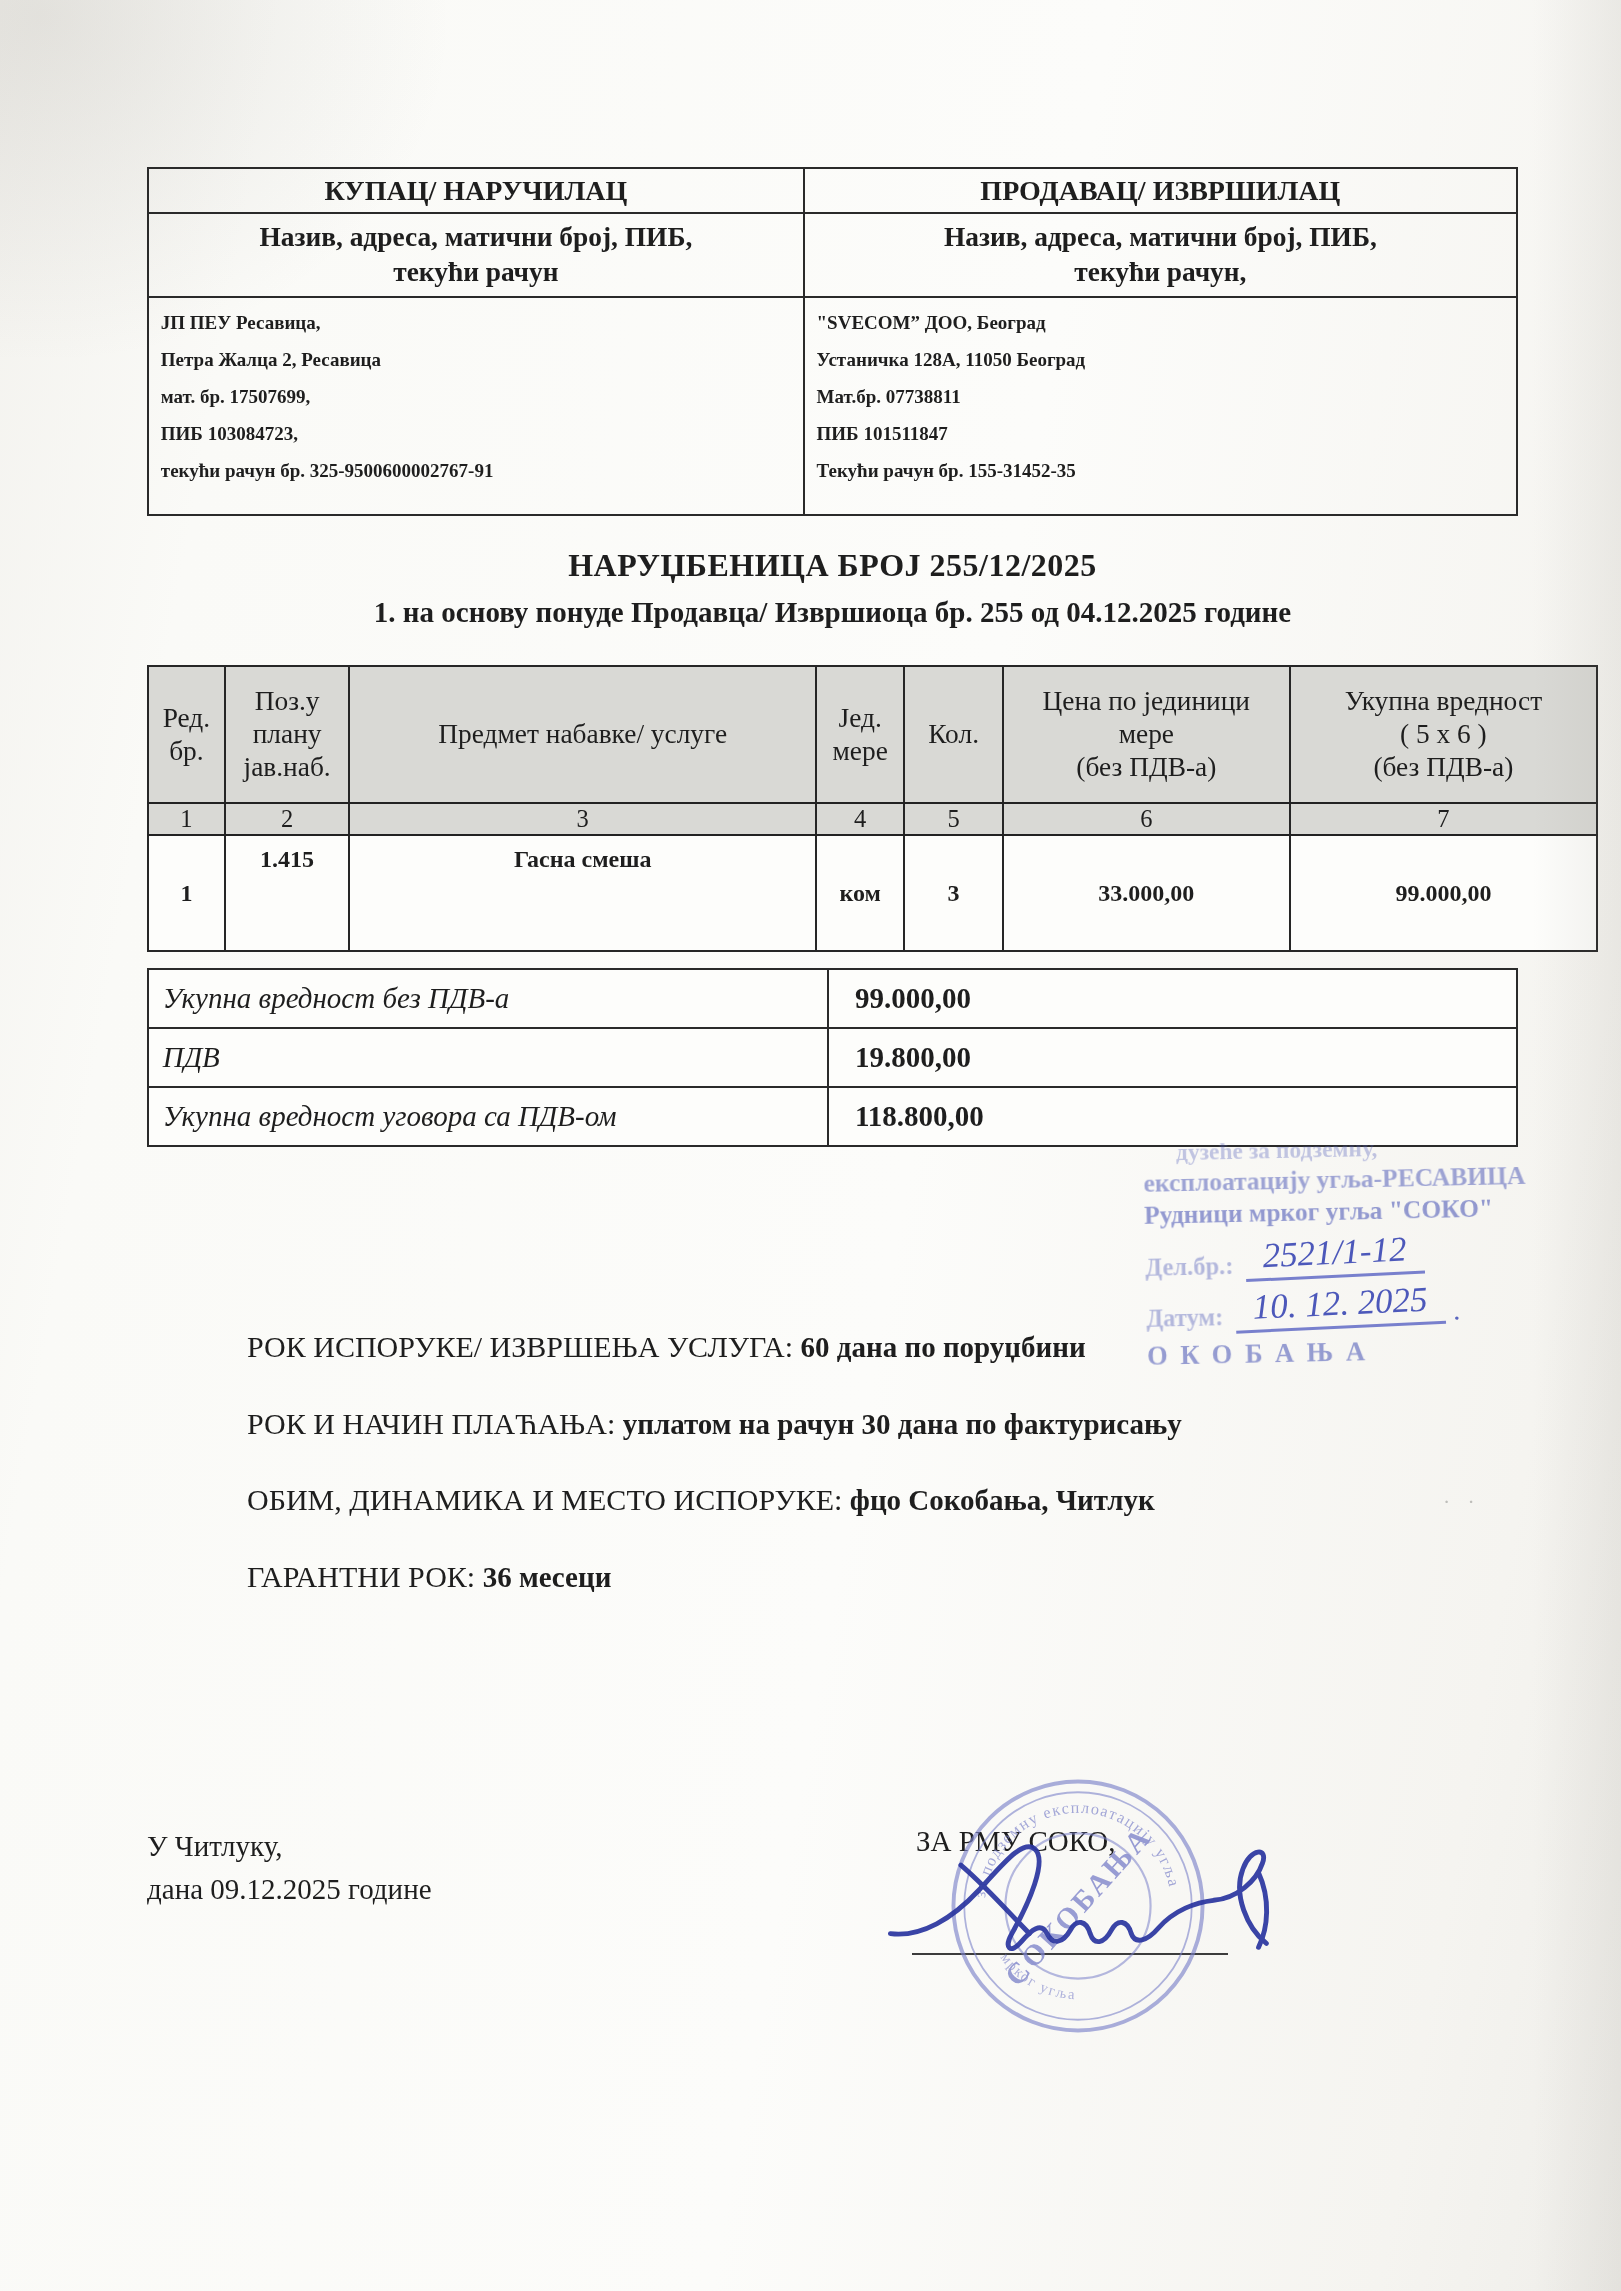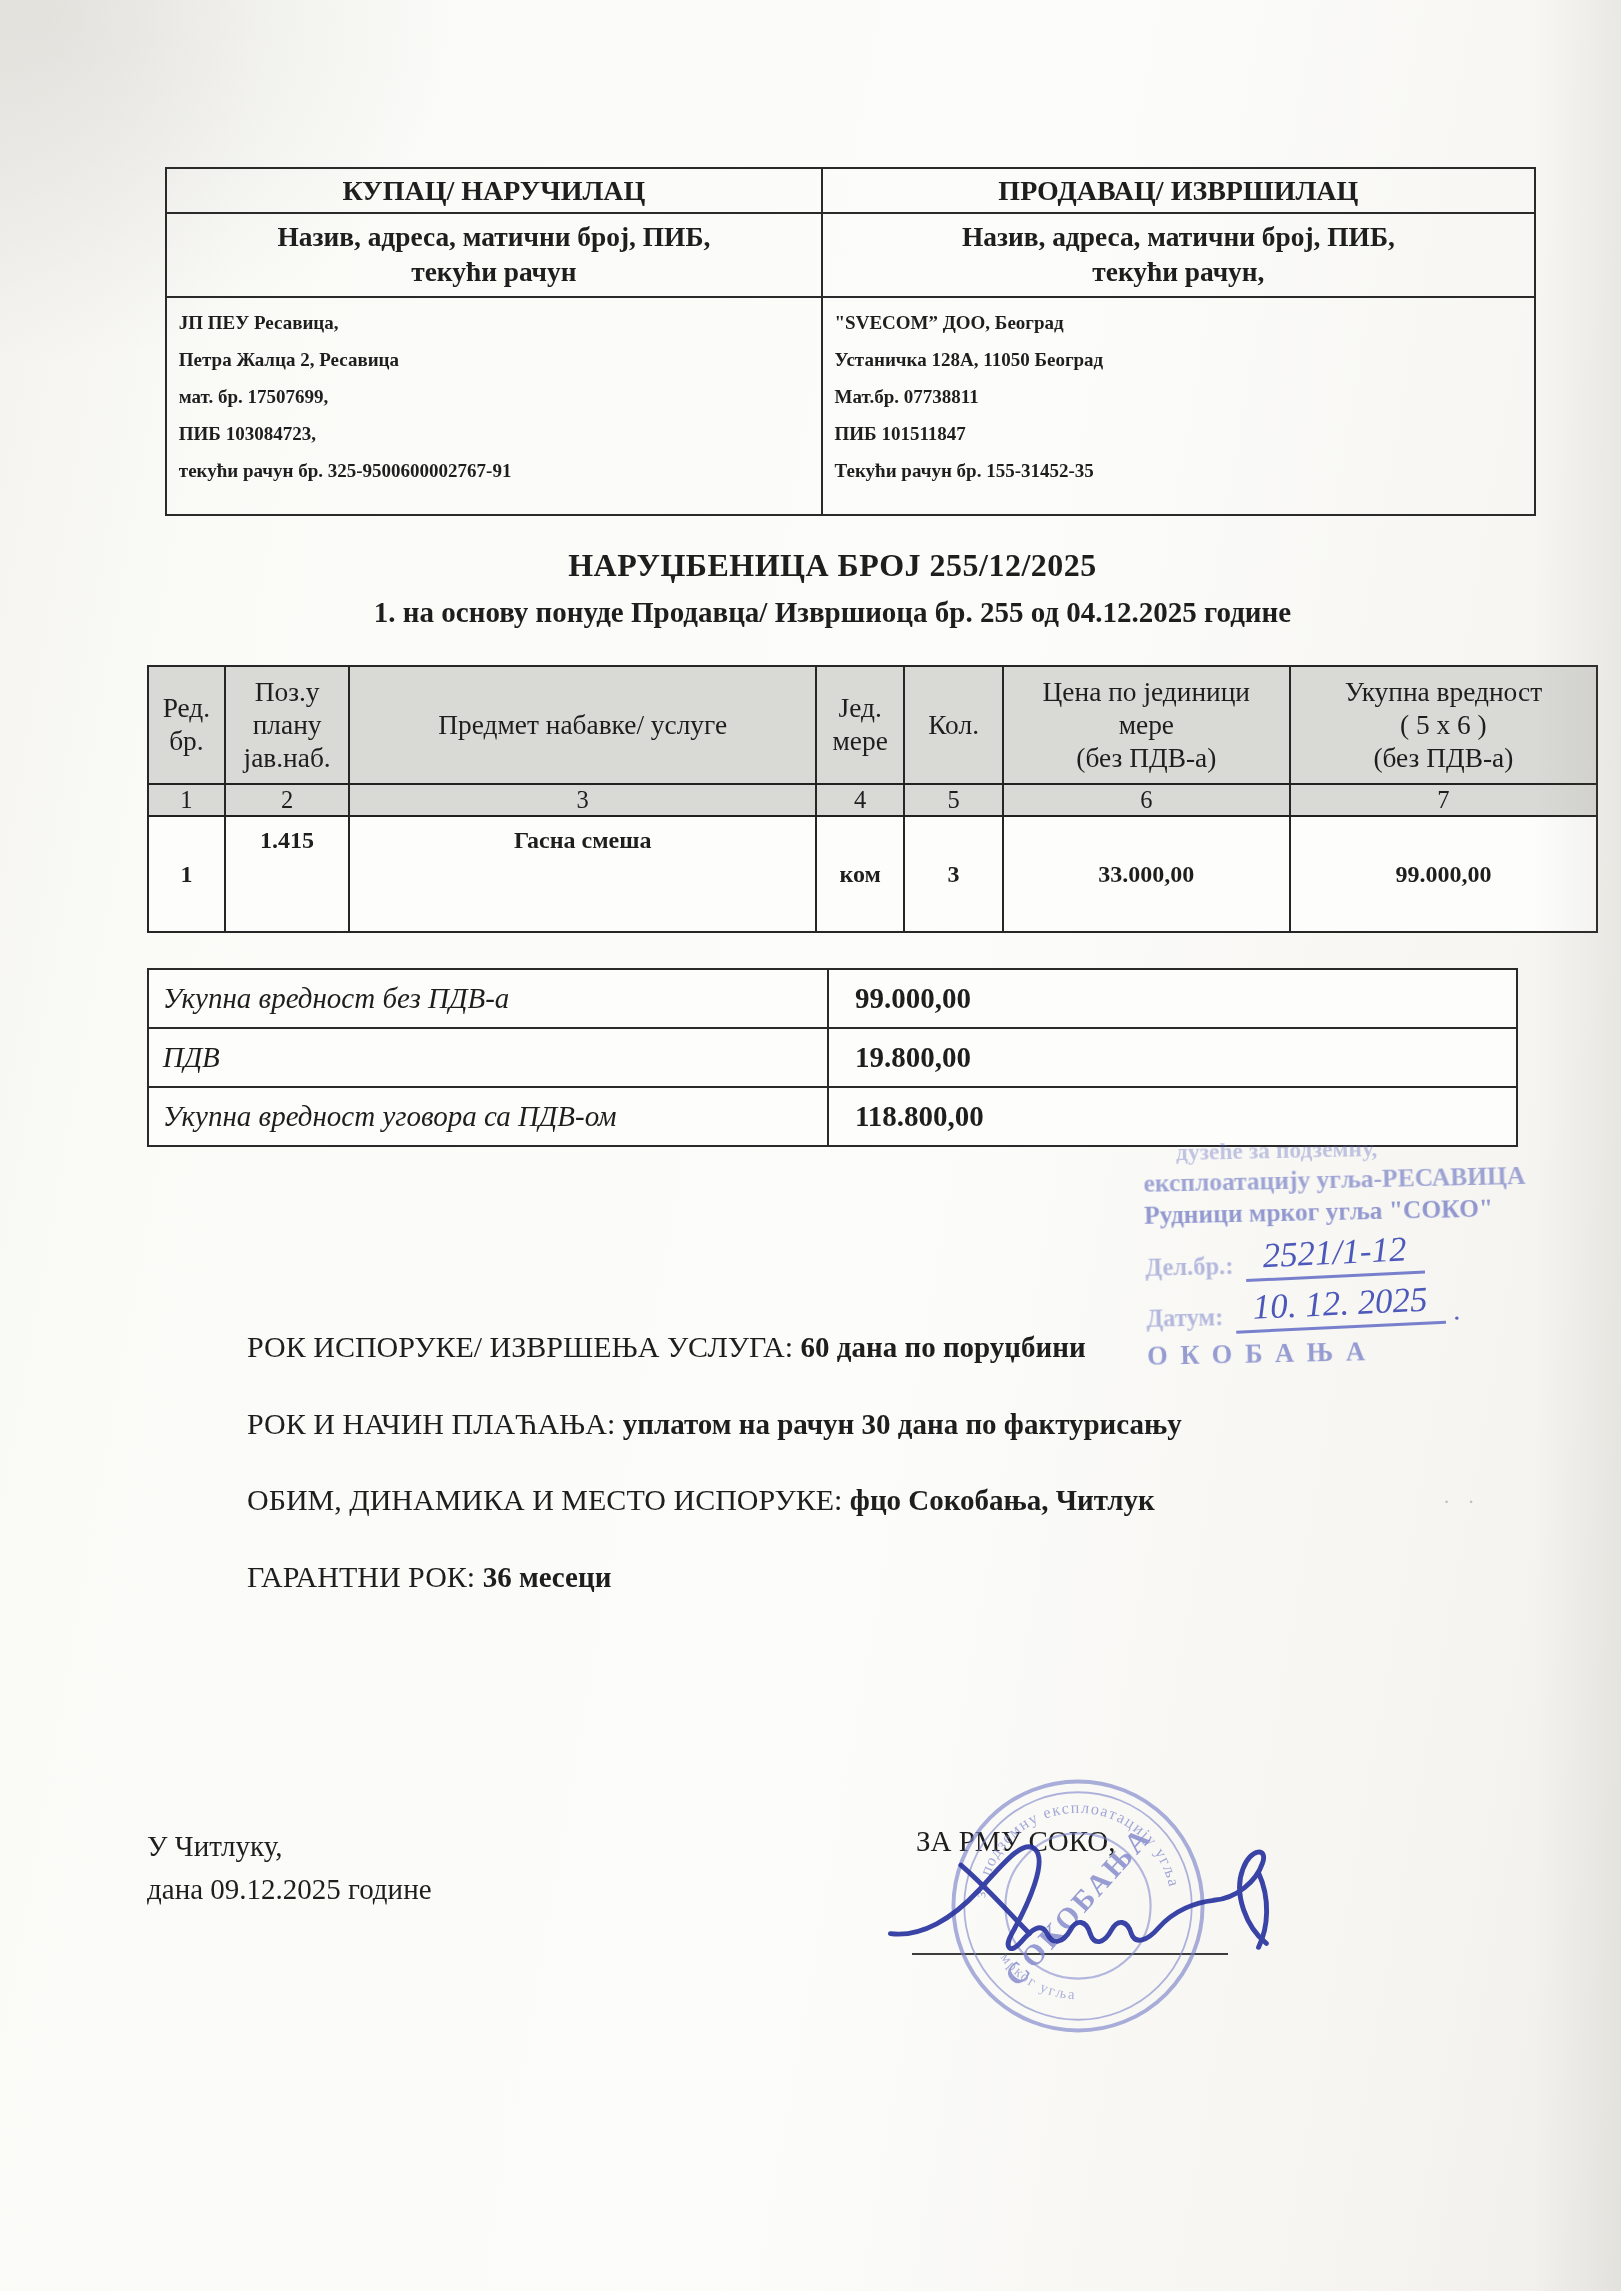--- a/index.html
+++ b/index.html
@@ -13,36 +13,36 @@
   }
   .page::before{content:"";position:absolute;left:0;top:0;width:510px;height:412px;
     background:radial-gradient(ellipse at 8% 4%,rgba(120,115,105,.14),rgba(0,0,0,0) 62%);pointer-events:none;}
   .page::after{content:"";position:absolute;right:0;top:0;width:88px;height:2292px;
     background:linear-gradient(to left,rgba(140,135,125,.12),rgba(0,0,0,0));pointer-events:none;}
 
   table{border-collapse:collapse;table-layout:fixed;}
   td{vertical-align:middle;}
 
   
-  .parties{position:absolute;left:165px;top:167px;width:1371px;}
+  .parties{position:absolute;left:147px;top:167px;width:1371px;}
   .parties td{border:2px solid #2a2a2a;font-weight:bold;}
   .parties .hd{height:41px;text-align:center;font-weight:bold;font-size:28px;}
   .parties .sub{height:80px;text-align:center;font-size:27.4px;line-height:35px;white-space:pre-line;}
   .parties .body{height:202px;vertical-align:top;font-size:19px;line-height:37px;padding:5.9px 9.8px 7.8px 11.8px;}
 
   
   .title-wrap{position:absolute;left:147px;top:547px;width:1371px;text-align:center;}
   .doc-title{font-size:32px;font-weight:bold;letter-spacing:0.5px;}
   .doc-subtitle{font-size:29px;font-weight:bold;margin-top:11.8px;}
 
   
   .items{position:absolute;left:147px;top:665px;width:1451px;}
   .items td{border:2px solid #262626;text-align:center;}
   .items tr.h td{background:#d9d9d5;font-size:27.4px;line-height:33px;white-space:pre-line;border-bottom:2.9px solid #222;}
-  .items tr.h{height:118px;}
+  .items tr.h{height:137px;}
   .items tr.n{height:31px;}
   .items tr.n td{background:#d9d9d5;font-size:24.5px;border-bottom:2.9px solid #222;}
   .items tr.d{height:116px;}
   .items tr.d td{font-weight:bold;font-size:24px;background:#fdfdfb;}
   .items tr.d td.top{vertical-align:top;padding-top:9.8px;}
   .items table{width:100%;}
   .items .outer{border:2.9px solid #222;}
 
   
   .totals{position:absolute;left:147px;top:968px;width:1371px;}

